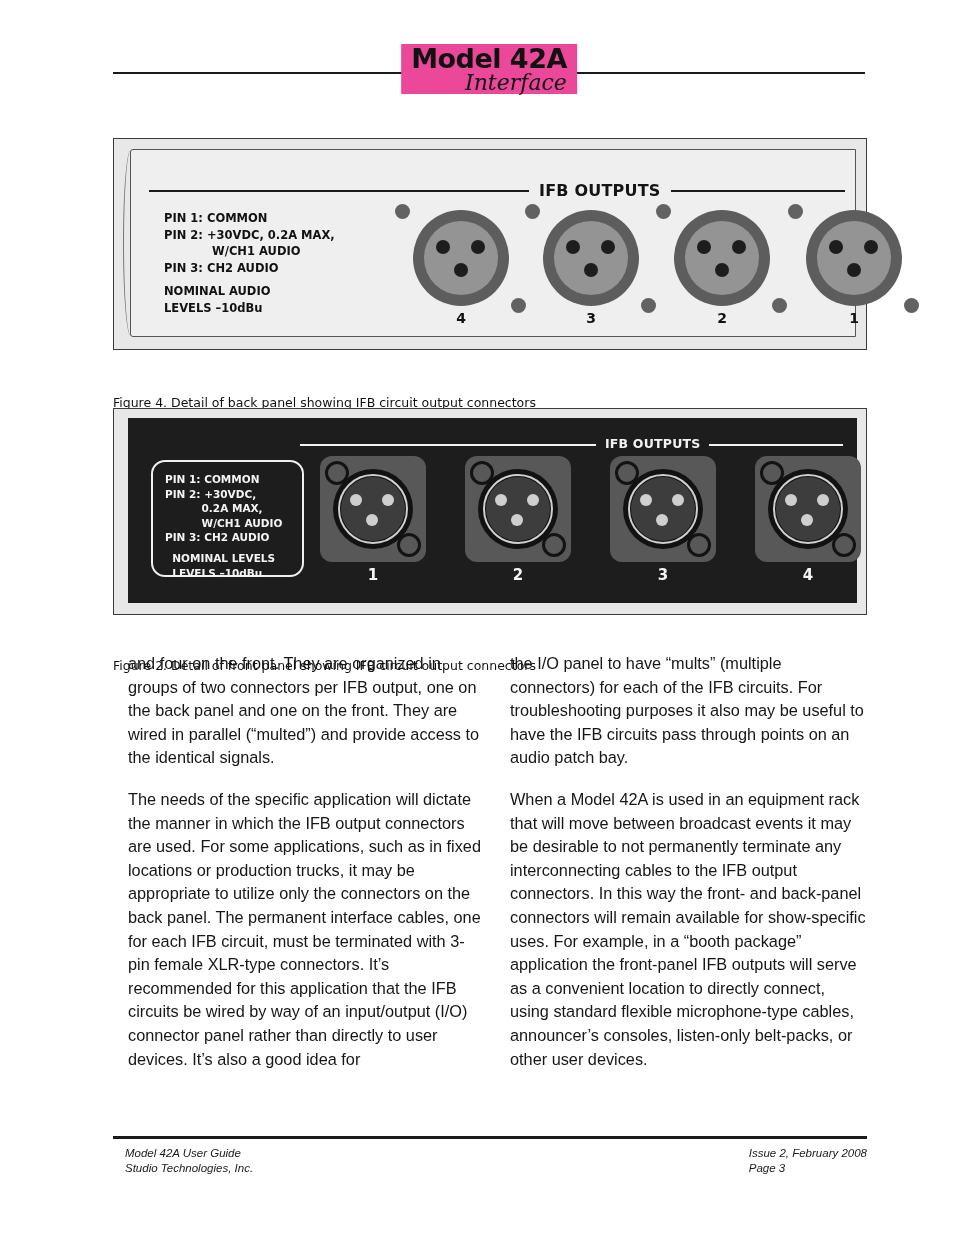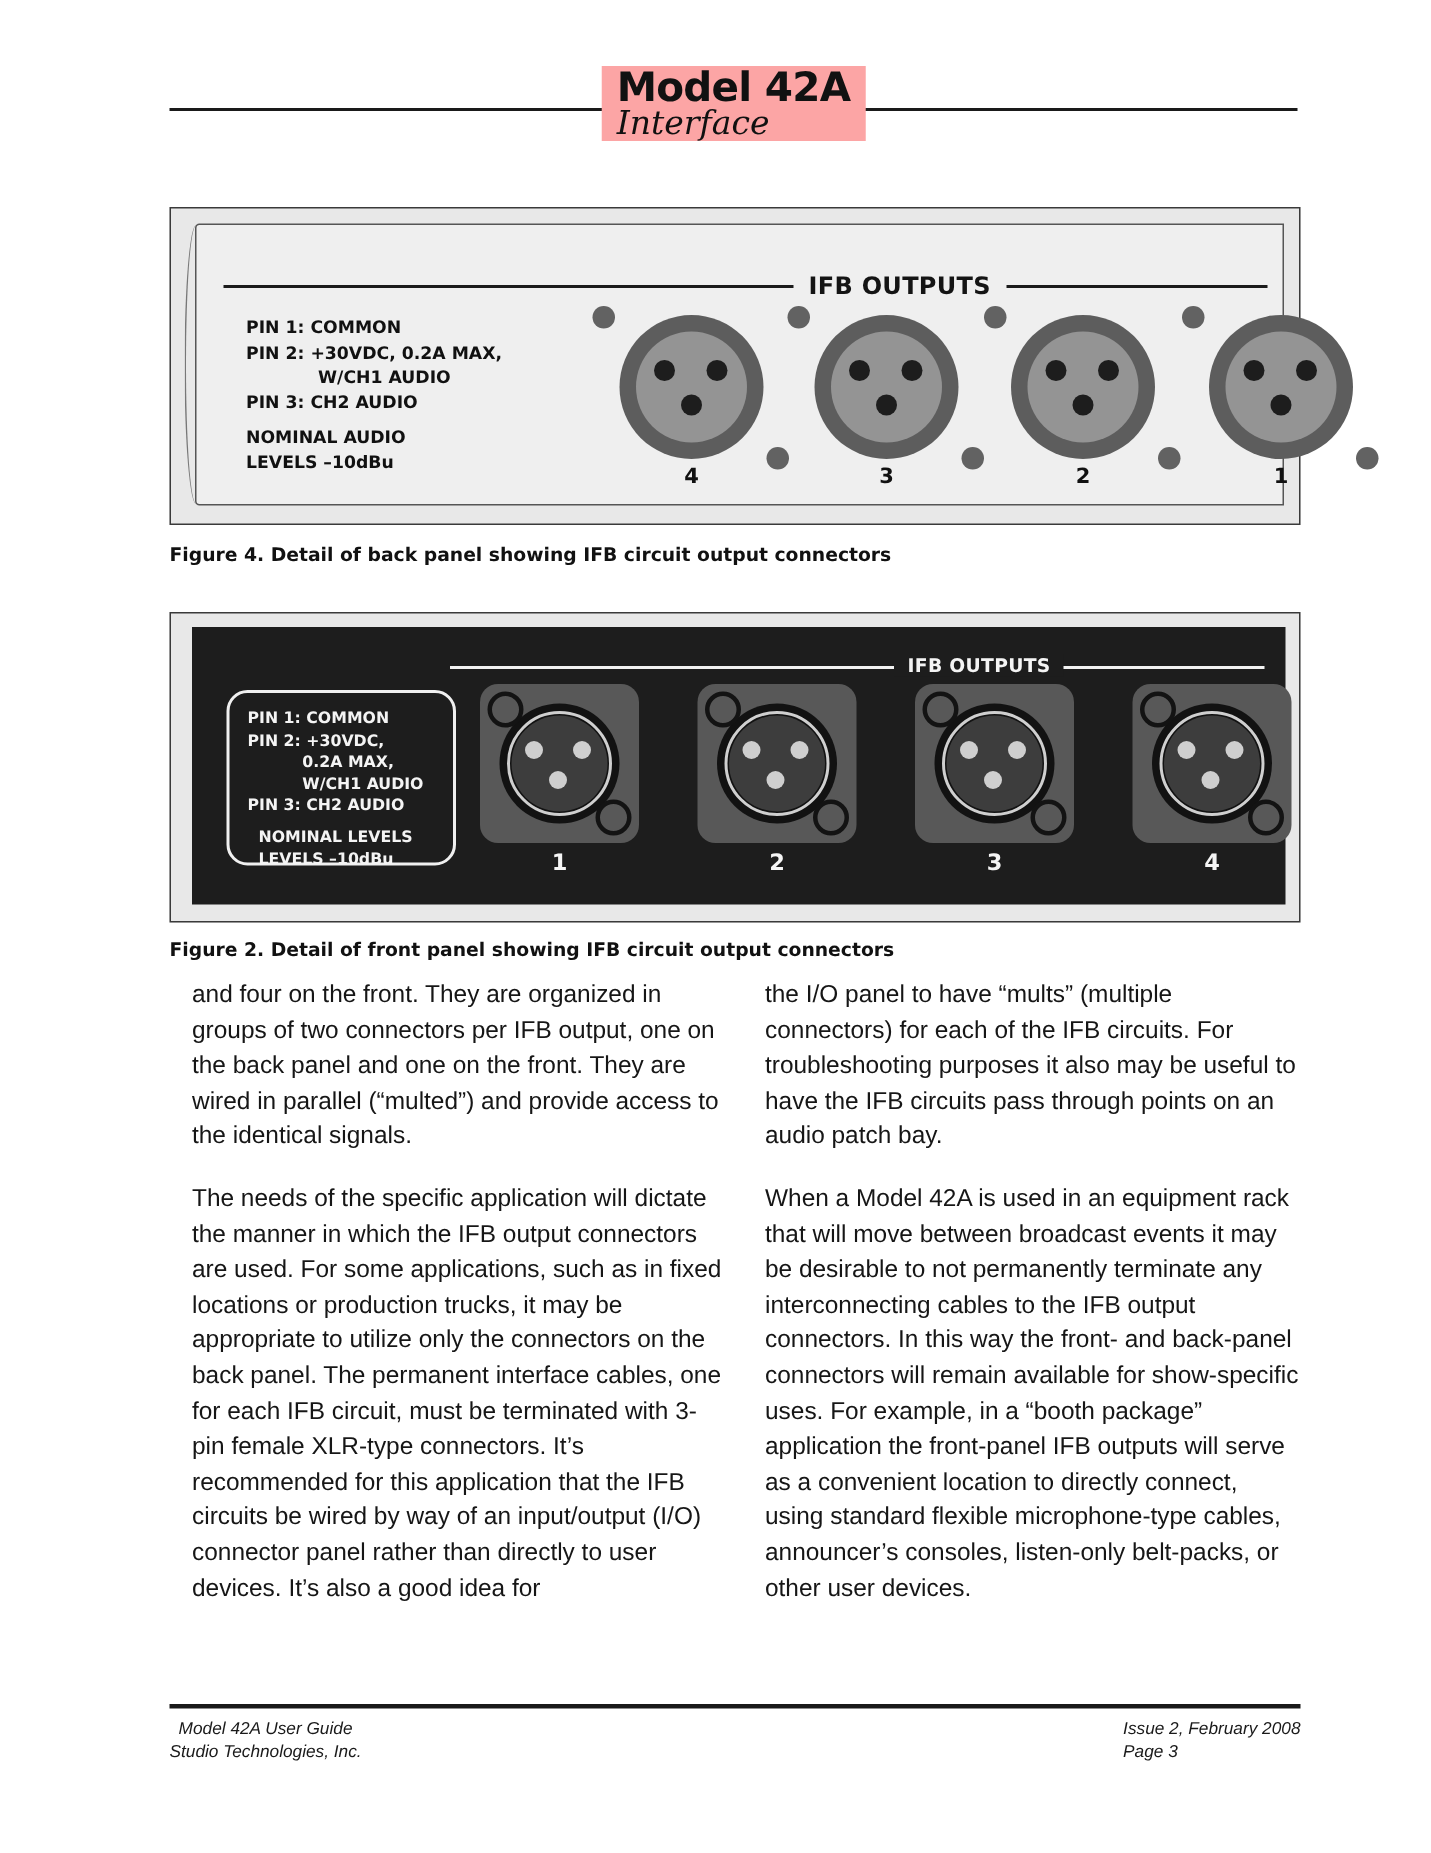--- a/index.html
+++ b/index.html
@@ -32,22 +32,22 @@
     background: #1a1a1a;
   }
   .header-rule-left  { left: 0px;   width: 300px; }
   .header-rule-right { right: 0px;  width: 300px; }
 
   .header-title-wrap {
     position: absolute;
     left: 50%;
     top: 0;
     transform: translateX(-50%);
-    text-align: left;
-    background: #fca5a5;
+    text-align: right;
+    background: #ec4899;
     padding: 0 10px;
   }
   .header-title {
     font-family: "DejaVu Sans", sans-serif;
     font-weight: bold;
     font-size: 27px;
     letter-spacing: -0.5px;
     line-height: 30px;
     color: #111111;
     white-space: nowrap;
@@ -305,24 +305,25 @@
     font-weight: bold;
     font-size: 15px;
     color: #f5f5f5;
   }
 
   
   .caption {
     position: absolute;
     left: 113px;
     font-family: "DejaVu Sans", sans-serif;
-    font-weight: bold;
+    font-weight: normal;
     font-size: 12.5px;
     color: #111111;
     white-space: nowrap;
+    margin-top: 33px;
   }
   .caption-4 { top: 362px; }
   .caption-5 { top: 625px; }
 
   
   .col {
     position: absolute;
     top: 652px;
     width: 356px;
     font-family: "Liberation Sans", sans-serif;
@@ -347,21 +348,21 @@
     position: absolute;
     left: 113px;
     top: 1146px;
     width: 754px;
     font-family: "Liberation Sans", sans-serif;
     font-style: italic;
     font-size: 11.5px;
     line-height: 15px;
     color: #1a1a1a;
   }
-  .footer-left  { position: absolute; left: 0;  top: 0; text-align: center; }
+  .footer-left  { position: absolute; left: 12px;  top: 0; text-align: left; }
   .footer-right { position: absolute; right: 0; top: 0; text-align: left; }
 </style>
 </head>
 <body>
 
 <div class="page-header">
   <div class="header-rule-left"></div>
   <div class="header-rule-right"></div>
   <div class="header-title-wrap">
     <div class="header-title">Model 42A</div>

